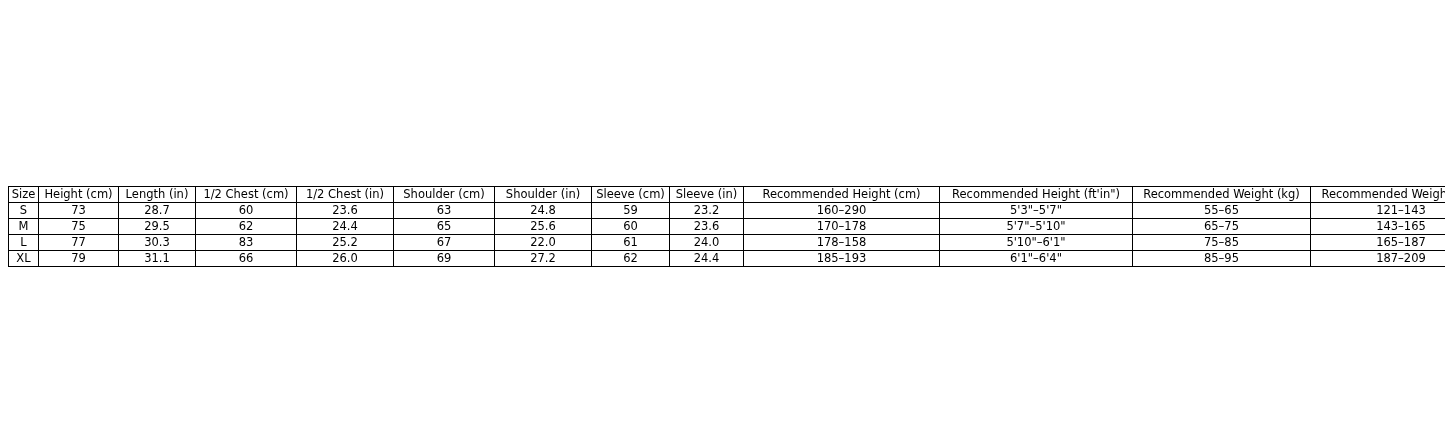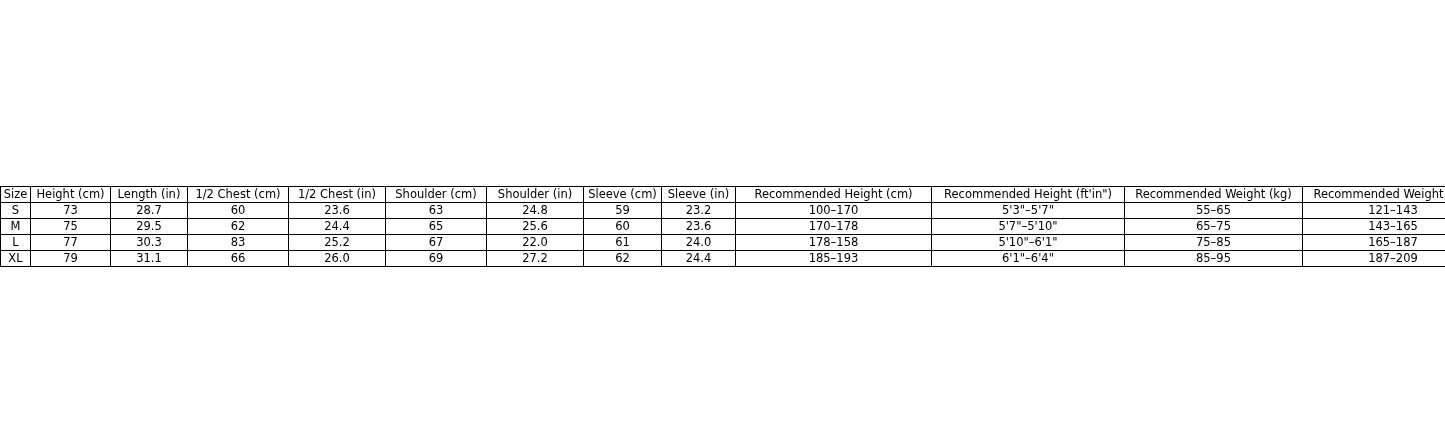--- a/index.html
+++ b/index.html
@@ -10,21 +10,21 @@
   body {
     width: 1445px;
     height: 442px;
     font-family: "DejaVu Sans", sans-serif;
     color: #000000;
     position: relative;
     overflow: hidden;
   }
   #size-chart-wrap {
     position: absolute;
-    left: 0;
+    left: 8px;
     top: 186px;
     width: 1429px;
   }
   table.size-chart {
     border-collapse: collapse;
     table-layout: fixed;
     width: 1429px;
     font-size: 11.5px;
     line-height: 1.0;
   }
@@ -95,21 +95,21 @@
       <tr>
         <td>S</td>
         <td>73</td>
         <td>28.7</td>
         <td>60</td>
         <td>23.6</td>
         <td>63</td>
         <td>24.8</td>
         <td>59</td>
         <td>23.2</td>
-        <td>100–170</td>
+        <td>160–290</td>
         <td>5'3"–5'7"</td>
         <td>55–65</td>
         <td>121–143</td>
       </tr>
       <tr>
         <td>M</td>
         <td>75</td>
         <td>29.5</td>
         <td>62</td>
         <td>24.4</td>

